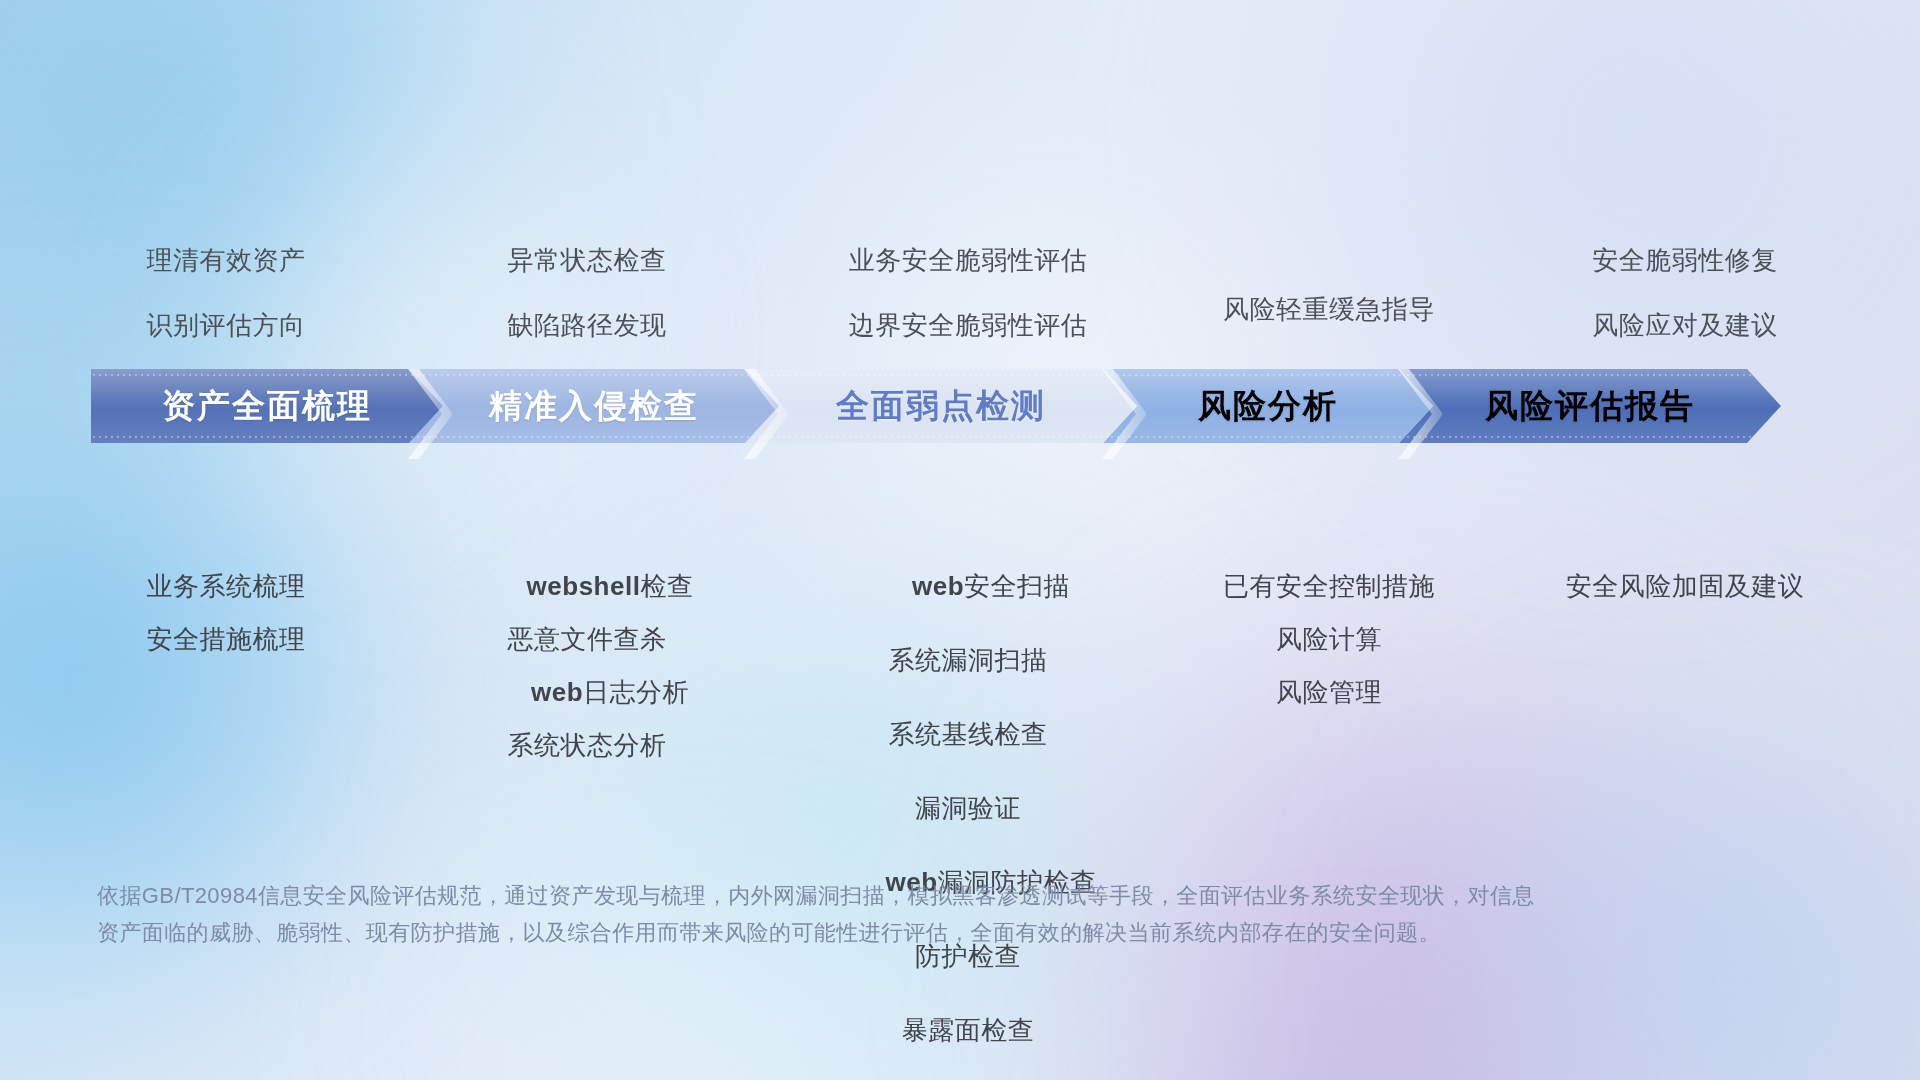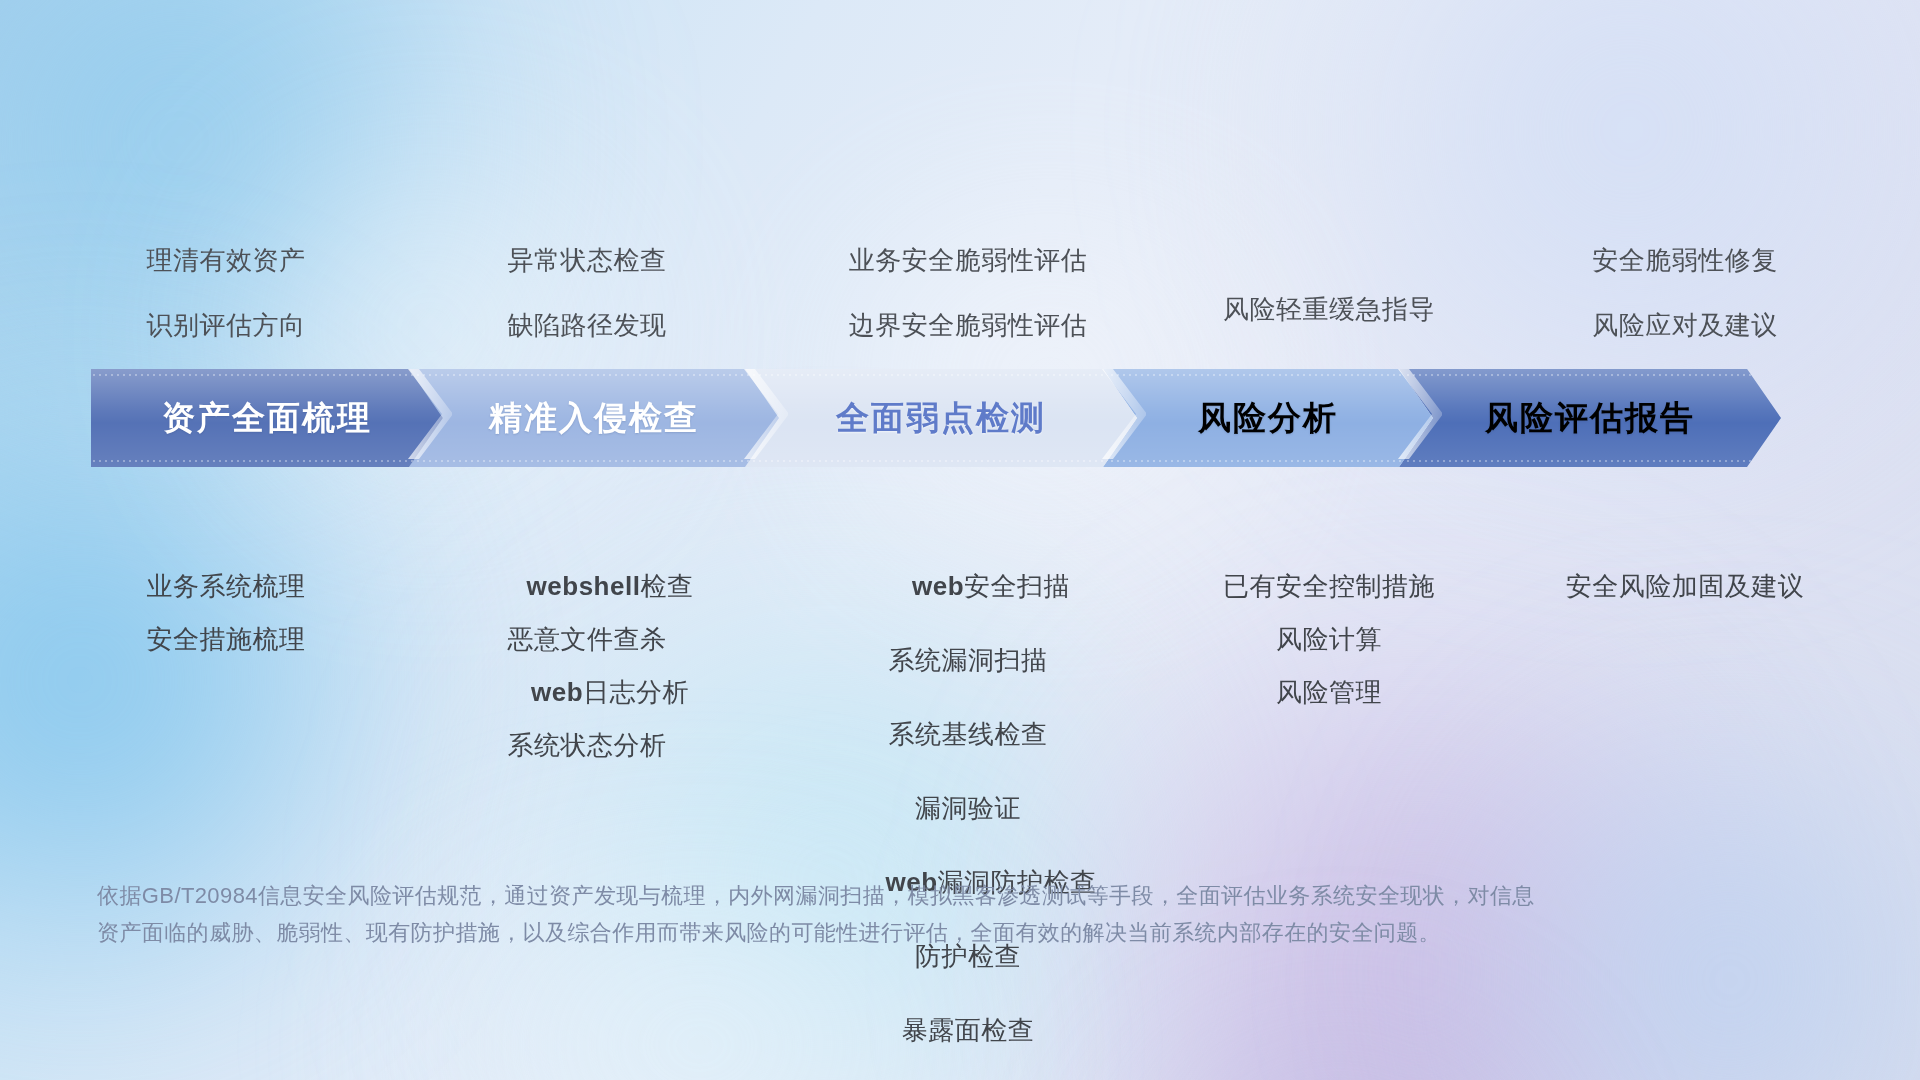--- a/index.html
+++ b/index.html
@@ -68,21 +68,21 @@
     font-weight:400;
   }
 
   
   #banner {
     position:absolute; left:91px; top:369px;
     width:1756px; height:90px;
     display:flex;
   }
   .chev {
-    position:relative; height:98px;
+    position:relative; height:74px;
     display:flex; align-items:center; justify-content:center;
     margin-right:-34px;
     clip-path:polygon(0 0, calc(100% - 34px) 0, 100% 50%, calc(100% - 34px) 100%, 0 100%);
   }
   .chev.notch {
     clip-path:polygon(0 0, calc(100% - 34px) 0, 100% 50%, calc(100% - 34px) 100%, 0 100%, 34px 50%);
   }
   .chev .label {
     font-size:33px; font-weight:700; letter-spacing:2px;
     white-space:nowrap; position:relative; z-index:2;

